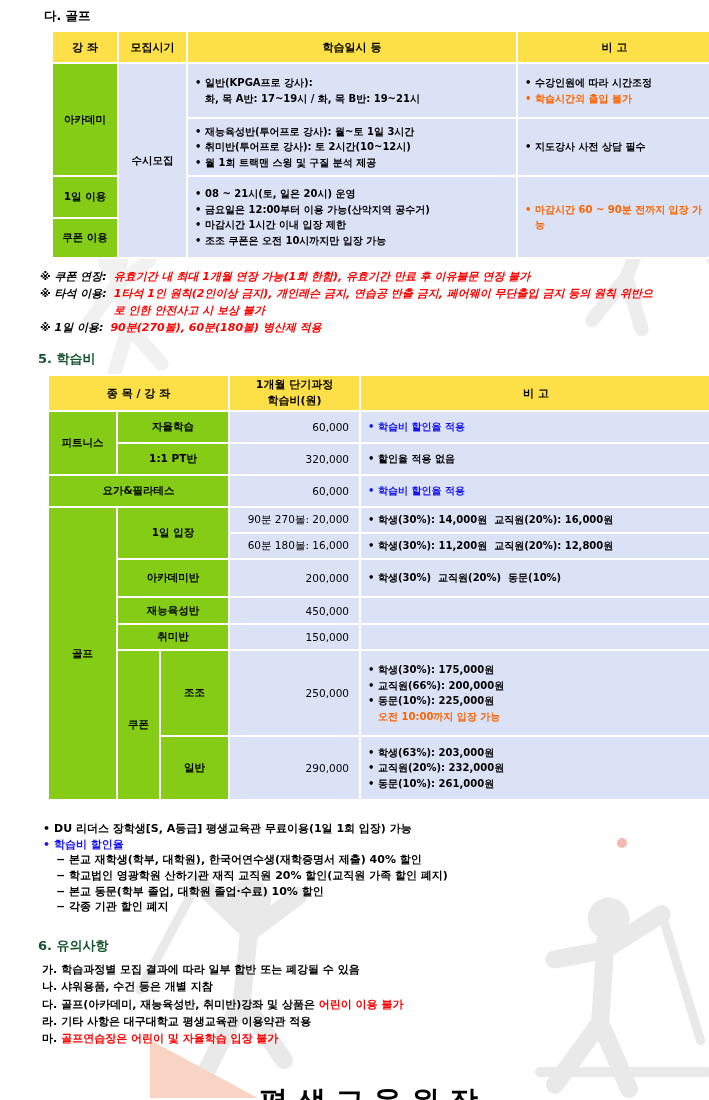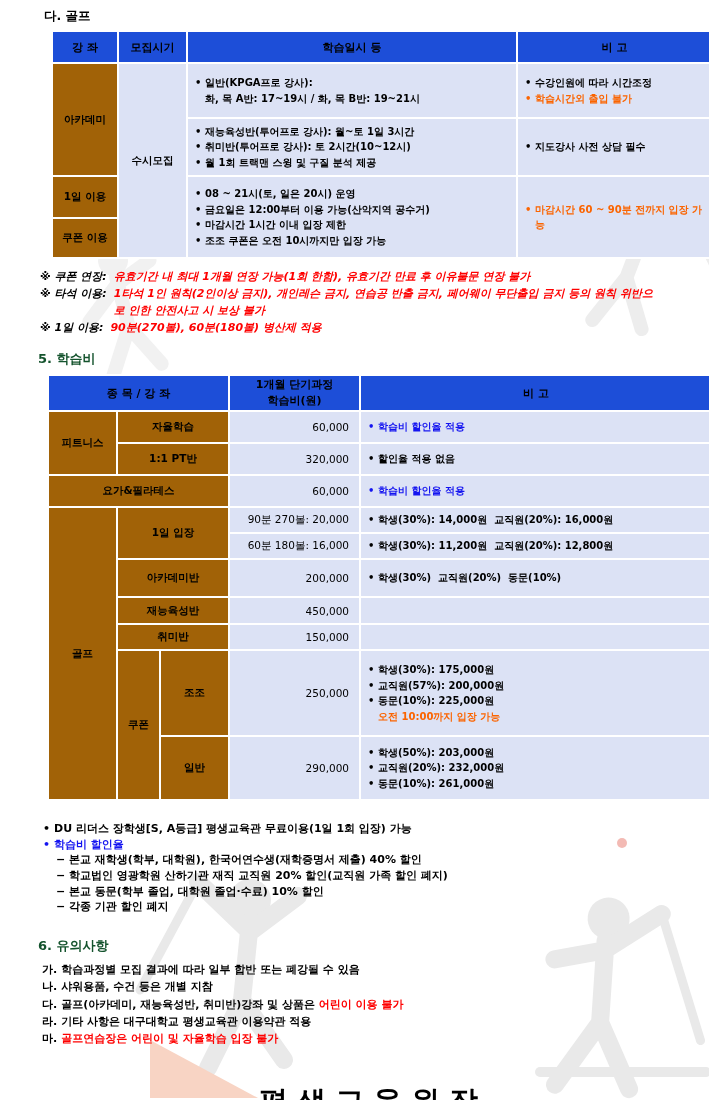--- a/index.html
+++ b/index.html
@@ -6,23 +6,23 @@
   .page{position:relative;width:709px;height:1100px;background:#fff;overflow:hidden;
         font-family:"DejaVu Sans","Liberation Sans",sans-serif;font-weight:700;color:#000;padding-left:14px;}
   .wm{position:absolute;inset:0;z-index:0;}
   .content{position:relative;z-index:1;}
 
   .doc-heading{margin:8px 0 5px 30px;font-size:12.5px;}
   .sec-heading{margin:14px 0 6px 24px;font-size:13px;color:#14532d;}
 
   table{border-collapse:collapse;table-layout:fixed;}
   td,th{border:2px solid #fff;overflow:hidden;}
-  th{background:#1d4ed8;font-size:11px;font-weight:700;text-align:center;vertical-align:middle;}
+  th{background:#fde047;font-size:11px;font-weight:700;text-align:center;vertical-align:middle;}
   td{vertical-align:middle;}
-  .lab{background:#a16207;text-align:center;font-size:10.5px;}
+  .lab{background:#84cc16;text-align:center;font-size:10.5px;}
   .lt{background:#dce2f5;}
   .cell{background:#dce2f5;font-size:10px;padding:3px 4px 3px 6px;}
   .num{background:#dce2f5;font-size:10.5px;text-align:right;padding-right:10px;font-weight:400;}
   .li{position:relative;padding-left:11px;line-height:1.55;white-space:pre-wrap;}
   .li::before{content:"\2022";position:absolute;left:1px;}
   .cont{padding-left:11px;}
   .cont::before{content:"";}
   .orange{color:#fb6400;}
   .blue{color:#1414f0;}
   .red{color:#fe0000;}
@@ -232,30 +232,30 @@
         <td class="lab" colspan="2">취미반</td>
         <td class="num">150,000</td>
         <td class="cell"></td>
       </tr>
       <tr style="height:86px;">
         <td class="lab" rowspan="2">쿠폰</td>
         <td class="lab">조조</td>
         <td class="num">250,000</td>
         <td class="cell">
           <div class="li">학생(30%): 175,000원</div>
-          <div class="li">교직원(57%): 200,000원</div>
+          <div class="li">교직원(66%): 200,000원</div>
           <div class="li">동문(10%): 225,000원</div>
           <div class="li cont orange">오전 10:00까지 입장 가능</div>
         </td>
       </tr>
       <tr style="height:64px;">
         <td class="lab">일반</td>
         <td class="num">290,000</td>
         <td class="cell">
-          <div class="li">학생(50%): 203,000원</div>
+          <div class="li">학생(63%): 203,000원</div>
           <div class="li">교직원(20%): 232,000원</div>
           <div class="li">동문(10%): 261,000원</div>
         </td>
       </tr>
     </tbody>
       </table>
 
     <div class="notes2">
       <div class="b-li">DU 리더스 장학생[S, A등급] 평생교육관 무료이용(1일 1회 입장) 가능</div>
       <div class="b-li blue">학습비 할인율</div>

